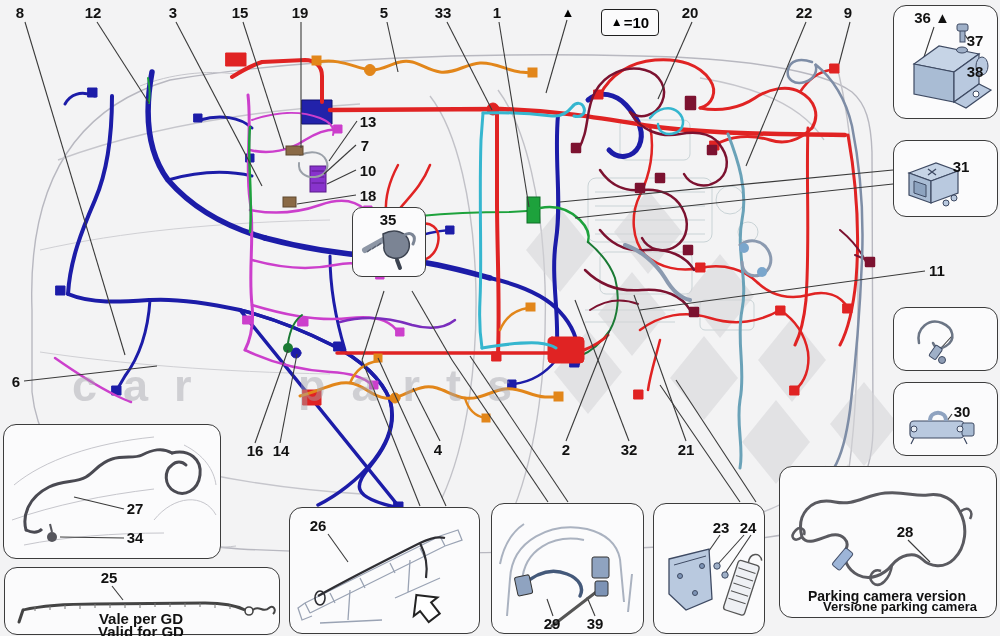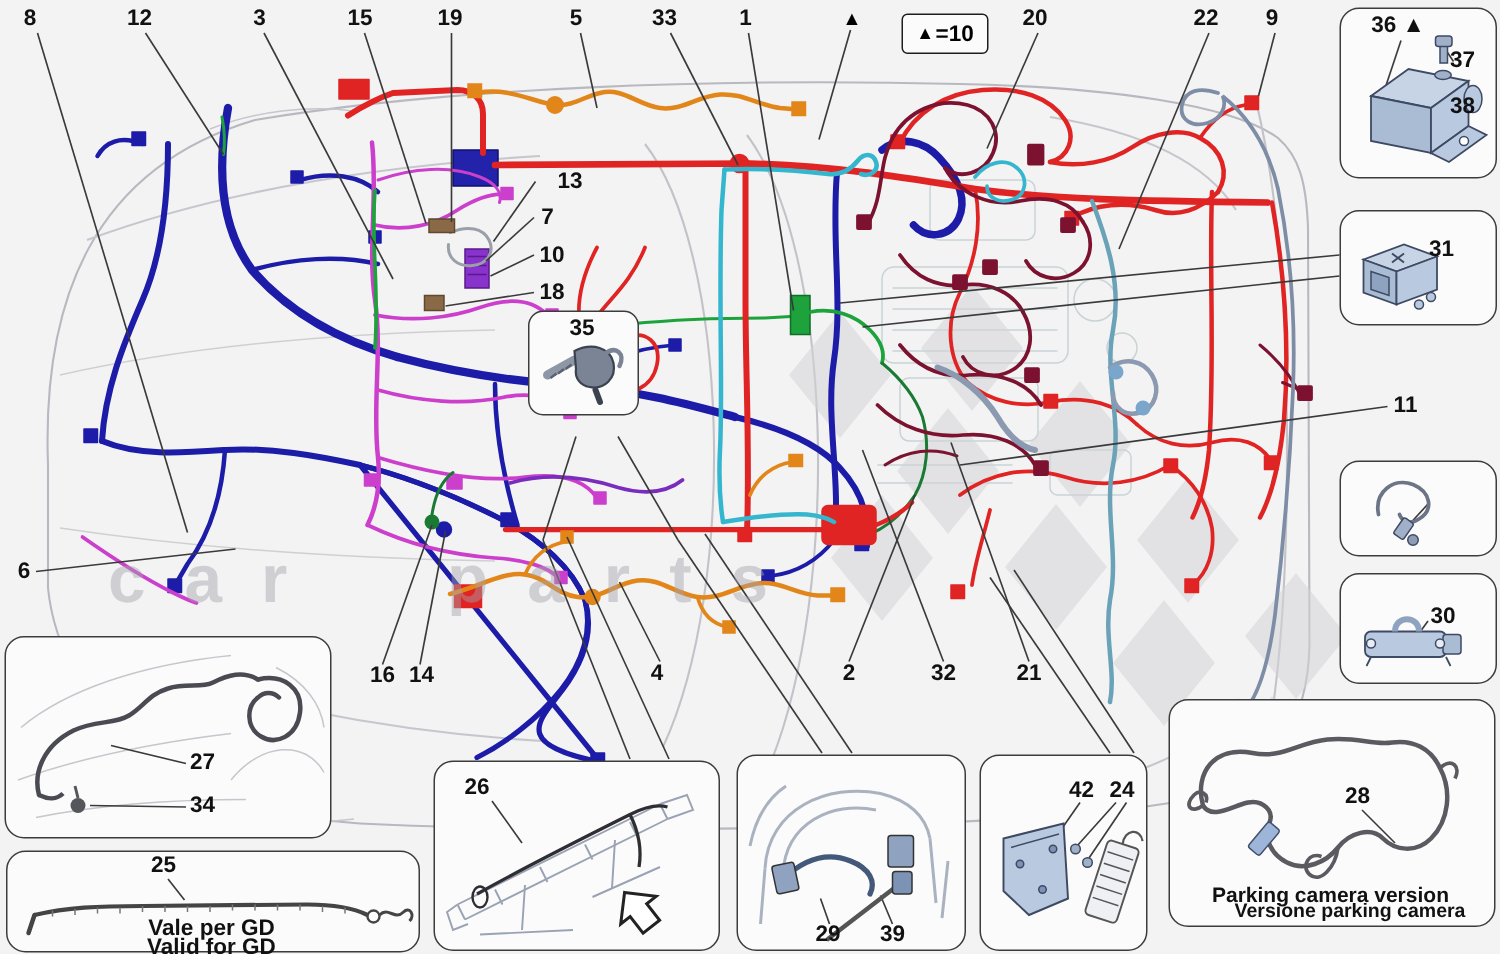--- a/index.html
+++ b/index.html
@@ -286,37 +286,37 @@
 <div class="co" style="left:804px;top:12px">22</div>
 <div class="co" style="left:848px;top:12px">9</div>
 <div class="co" style="left:932px;top:17px">36 ▲</div>
 <div class="co" style="left:975px;top:40px">37</div>
 <div class="co" style="left:975px;top:71px">38</div>
 <div class="co" style="left:961px;top:166px">31</div>
 <div class="co" style="left:937px;top:270px">11</div>
 <div class="co" style="left:1014px;top:334px">40</div>
 <div class="co" style="left:962px;top:411px">30</div>
 <div class="co" style="left:16px;top:381px">6</div>
-<div class="co" style="left:380px;top:121px">13</div>
+<div class="co" style="left:368px;top:121px">13</div>
 <div class="co" style="left:365px;top:145px">7</div>
 <div class="co" style="left:368px;top:170px">10</div>
 <div class="co" style="left:368px;top:195px">18</div>
 <div class="co" style="left:255px;top:450px">16</div>
 <div class="co" style="left:281px;top:450px">14</div>
 <div class="co" style="left:438px;top:449px">4</div>
 <div class="co" style="left:566px;top:449px">2</div>
 <div class="co" style="left:629px;top:449px">32</div>
 <div class="co" style="left:686px;top:449px">21</div>
 <div class="co" style="left:135px;top:508px">27</div>
 <div class="co" style="left:135px;top:537px">34</div>
 <div class="co" style="left:109px;top:577px">25</div>
 <div class="co" style="left:318px;top:525px">26</div>
 <div class="co" style="left:552px;top:623px">29</div>
 <div class="co" style="left:595px;top:623px">39</div>
-<div class="co" style="left:721px;top:527px">42</div>
+<div class="co" style="left:721px;top:527px">23</div>
 <div class="co" style="left:748px;top:527px">24</div>
 <div class="co" style="left:905px;top:531px">28</div>
 <div class="co" style="left:388px;top:219px">35</div>
 
 <div class="inset" style="left:352px;top:207px;width:72px;height:68px;border-radius:10px">
   <svg width="72" height="68">
     <line x1="12" y1="42" x2="30" y2="32" stroke="#8e97a6" stroke-width="6" stroke-linecap="round"></line>
     <path d="M 14,44 l 4,-3 M 19,41 l 4,-3 M 24,38 l 4,-3" stroke="#5a6170" stroke-width="1.5"></path>
     <path d="M 30,26 C 42,20 54,24 56,34 C 58,44 50,52 40,50 C 34,49 30,44 31,38 Z" fill="#7b8494" stroke="#3c4350" stroke-width="1.5"></path>
     <path d="M 50,28 C 58,22 64,28 60,36" fill="none" stroke="#7b8494" stroke-width="3" stroke-linecap="round"></path>

